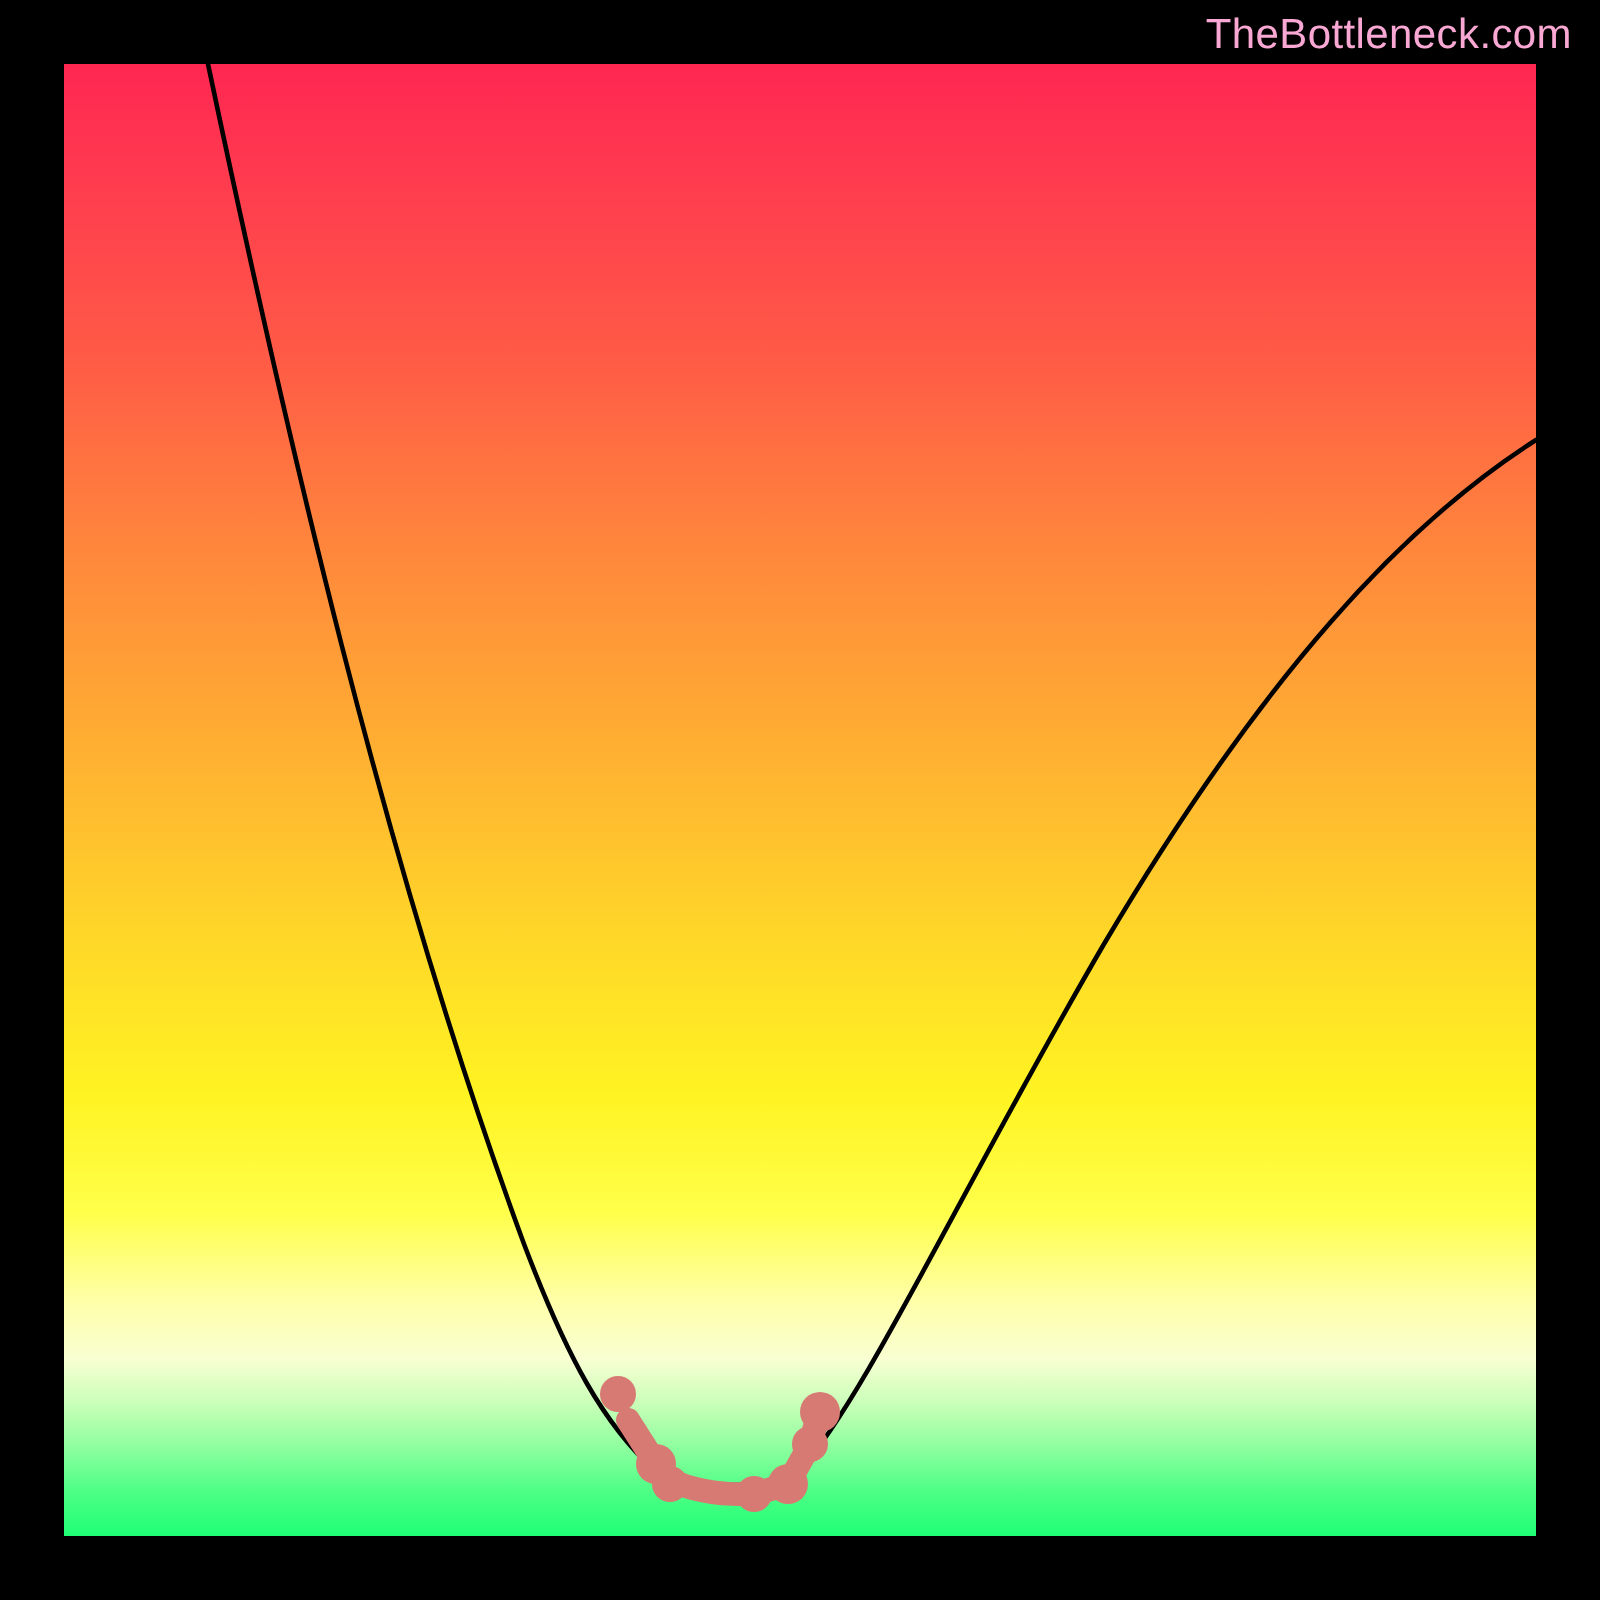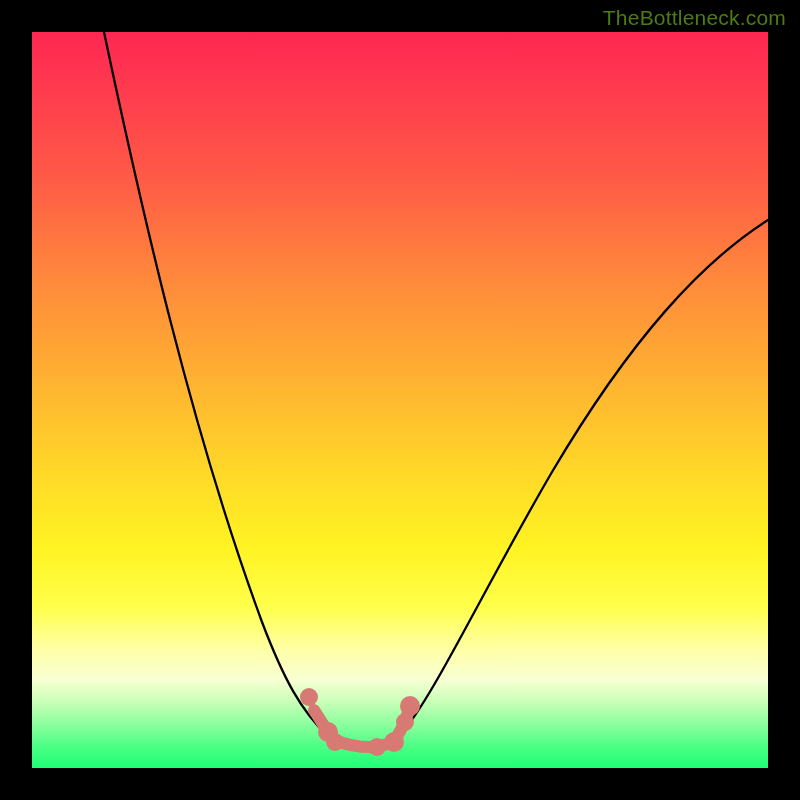--- a/index.html
+++ b/index.html
@@ -9,21 +9,21 @@
     width: 800px;
     height: 800px;
     background: #000;
   }
   .attribution {
     position: absolute;
     top: 6px;
     right: 14px;
     font-family: Arial, Helvetica, sans-serif;
     font-size: 21px;
-    color: #4d7c0f;
+    color: #f9a8d4;
     letter-spacing: 0.2px;
     font-weight: 500;
   }
   .plot {
     position: absolute;
     left: 32px;
     top: 32px;
     width: 736px;
     height: 736px;
     

